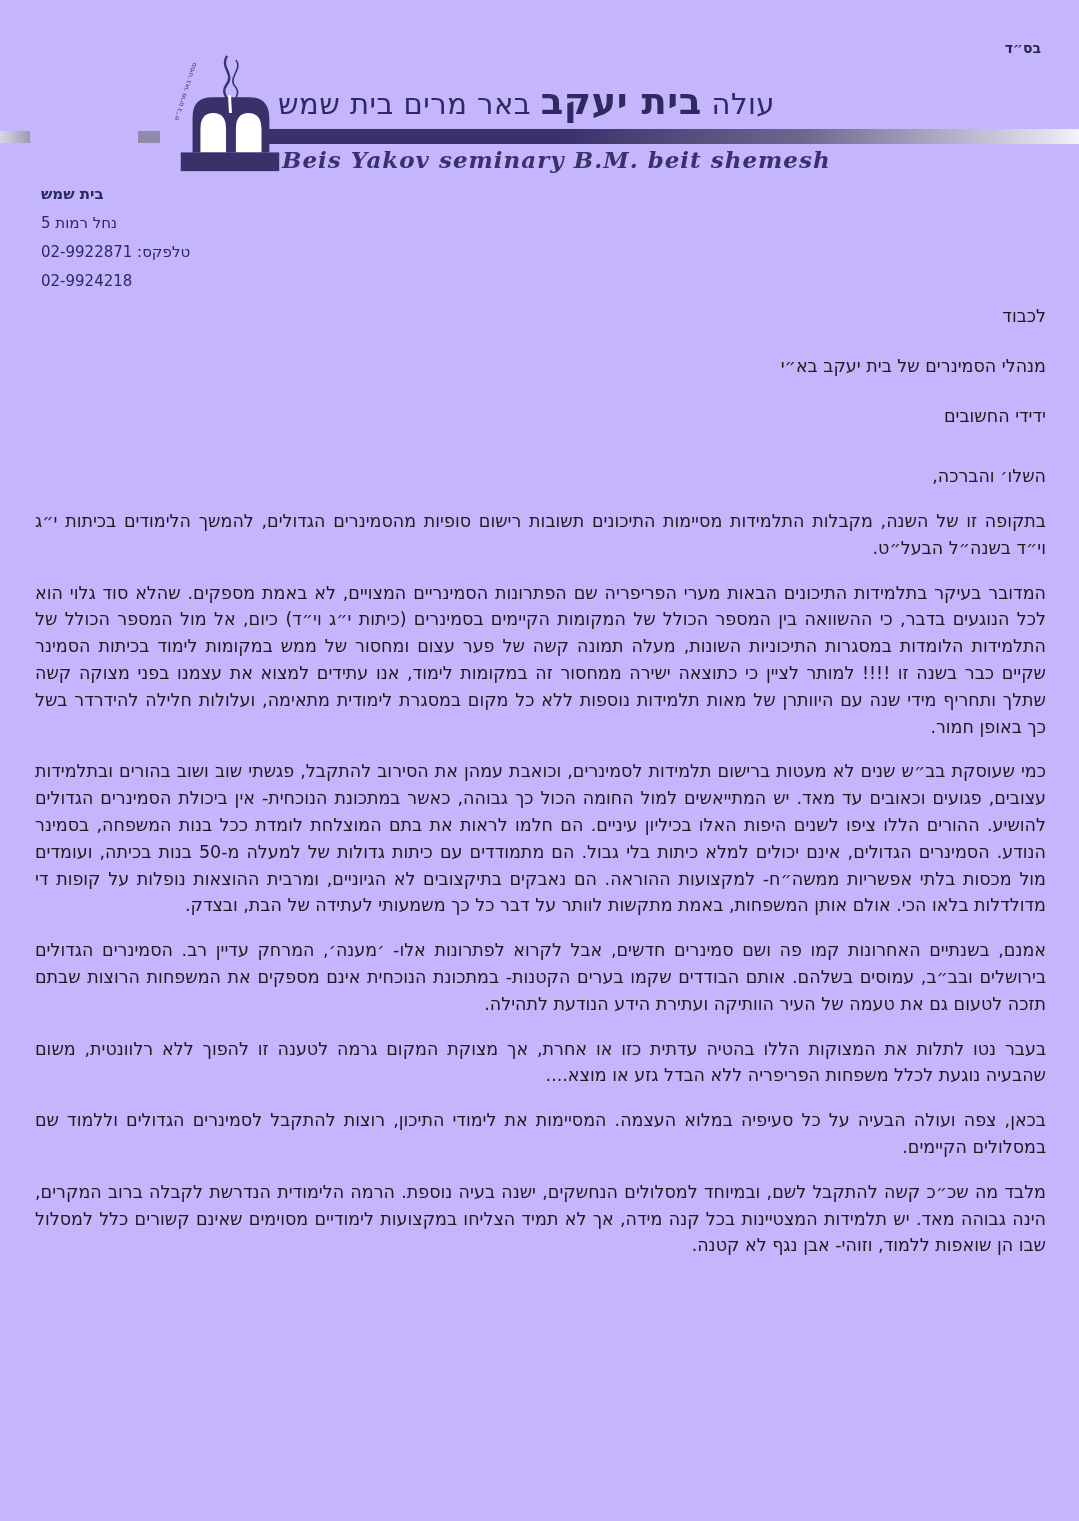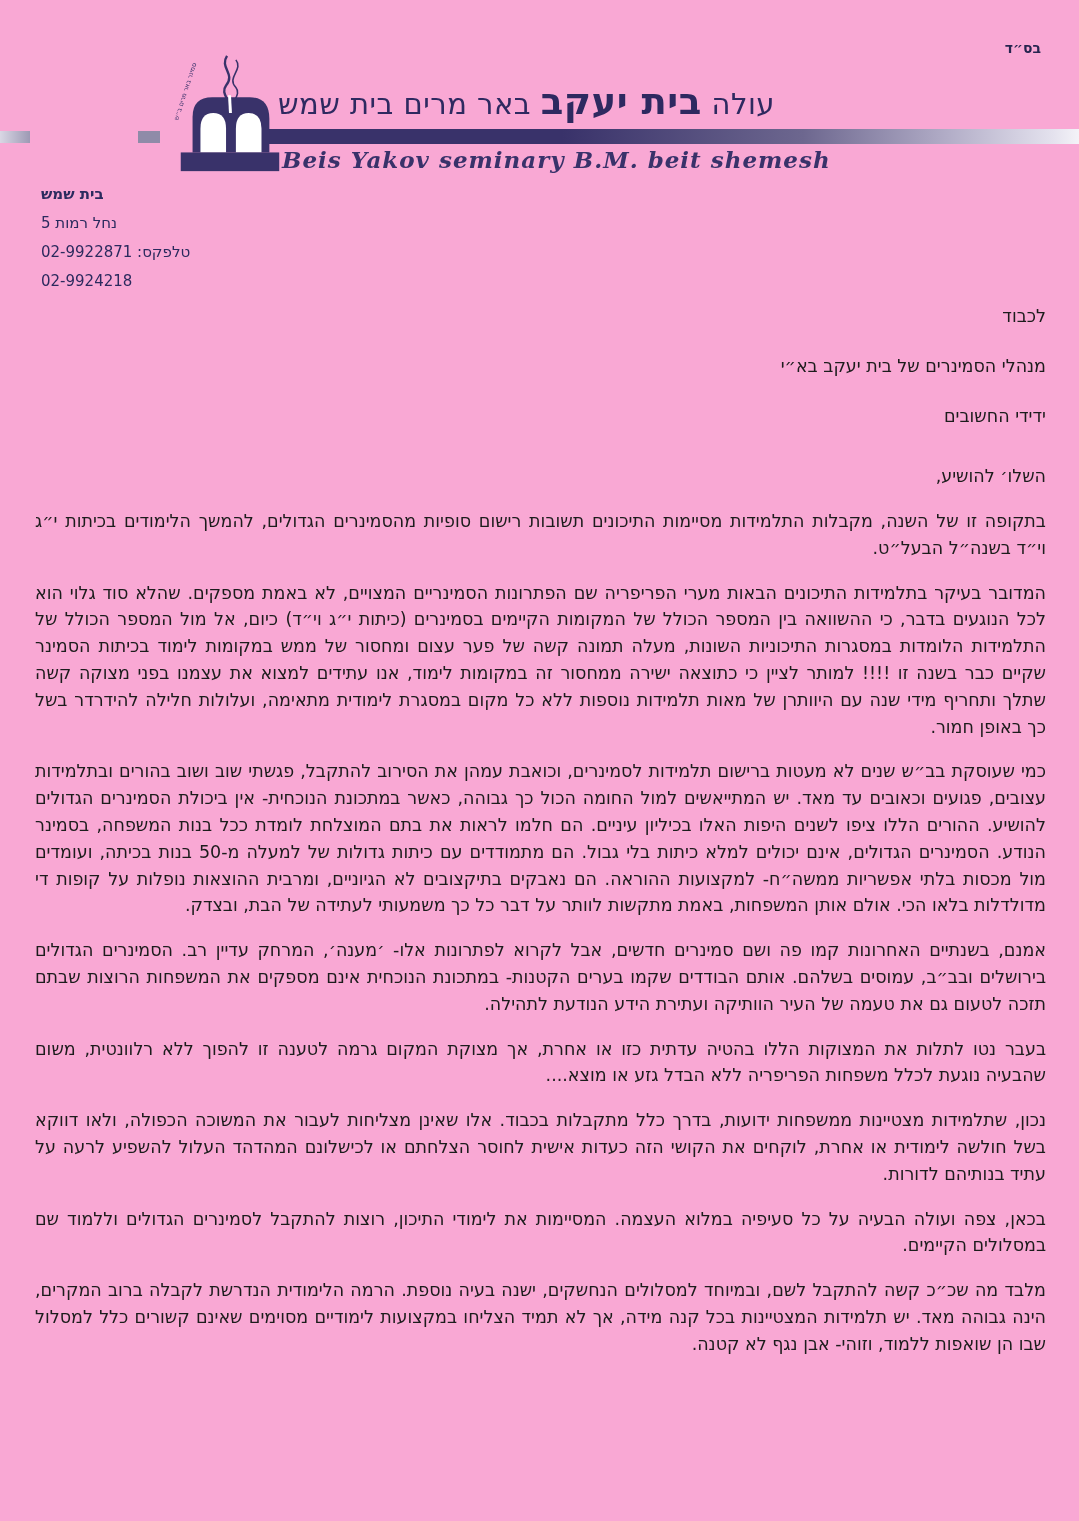--- a/index.html
+++ b/index.html
@@ -1,20 +1,20 @@
 <!DOCTYPE html>
 <html lang="he"><head>
 <meta charset="utf-8">
 <style>
   html,body{margin:0;padding:0;background:#ffffff;}
   body{
     width:1079px;height:1521px;position:relative;overflow:hidden;
     font-family:"DejaVu Sans",sans-serif;color:#1c1c1c;
   }
-  .page{position:absolute;inset:0;background:#f9a8d4;}
+  .page{position:absolute;inset:0;background:#c4b5fd;}
 
   
   .bsd{position:absolute;top:40px;right:38px;font-size:14px;color:#26254f;
        font-weight:600;direction:rtl;}
   .logo{position:absolute;left:160px;top:52px;width:138px;height:128px;z-index:3;}
   .title{position:absolute;left:278px;top:80px;direction:rtl;white-space:nowrap;
          color:#2e2960;font-size:29px;letter-spacing:.5px;}
   .title b{font-size:37px;font-weight:bold;}
   .bar-main{position:absolute;left:218px;right:0;top:129px;height:15px;z-index:1;
     background:linear-gradient(to right,#39326a 0%,#39326a 40%,#6d678f 68%,#b3aec8 85%,#e4e2ee 97%,#f4f3f8 100%);}
@@ -84,25 +84,24 @@
     <div class="c-line">נחל רמות 5</div>
     <div class="c-line">טלפקס: 02-9922871</div>
     <div class="c-line">02-9924218</div>
   </div>
 
   <div class="letter">
     <p class="recipient-line">לכבוד</p>
     <p class="recipient-line">מנהלי הסמינרים של בית יעקב בא״י</p>
     <p class="recipient-line">ידידי החשובים</p>
 
-    <p class="greeting">השלו׳ להושיע,</p>
+    <p class="greeting">השלו׳ והברכה,</p>
 
     <p class="body-par">בתקופה זו של השנה, מקבלות התלמידות מסיימות התיכונים תשובות רישום סופיות מהסמינרים הגדולים, להמשך הלימודים בכיתות י״ג וי״ד בשנה״ל הבעל״ט.</p>
     <p class="body-par">המדובר בעיקר בתלמידות התיכונים הבאות מערי הפריפריה שם הפתרונות הסמינריים המצויים, לא באמת מספקים. שהלא סוד גלוי הוא לכל הנוגעים בדבר, כי ההשוואה בין המספר הכולל של המקומות הקיימים בסמינרים (כיתות י״ג וי״ד) כיום, אל מול המספר הכולל של התלמידות הלומדות במסגרות התיכוניות השונות, מעלה תמונה קשה של פער עצום ומחסור של ממש במקומות לימוד בכיתות הסמינר שקיים כבר בשנה זו !!!! למותר לציין כי כתוצאה ישירה ממחסור זה במקומות לימוד, אנו עתידים למצוא את עצמנו בפני מצוקה קשה שתלך ותחריף מידי שנה עם היוותרן של מאות תלמידות נוספות ללא כל מקום במסגרת לימודית מתאימה, ועלולות חלילה להידרדר בשל כך באופן חמור.</p>
     <p class="body-par">כמי שעוסקת בב״ש שנים לא מעטות ברישום תלמידות לסמינרים, וכואבת עמהן את הסירוב להתקבל, פגשתי שוב ושוב בהורים ובתלמידות עצובים, פגועים וכאובים עד מאד. יש המתייאשים למול החומה הכול כך גבוהה, כאשר במתכונת הנוכחית- אין ביכולת הסמינרים הגדולים להושיע. ההורים הללו ציפו לשנים היפות האלו בכיליון עיניים. הם חלמו לראות את בתם המוצלחת לומדת ככל בנות המשפחה, בסמינר הנודע. הסמינרים הגדולים, אינם יכולים למלא כיתות בלי גבול. הם מתמודדים עם כיתות גדולות של למעלה מ-50 בנות בכיתה, ועומדים מול מכסות בלתי אפשריות ממשה״ח- למקצועות ההוראה. הם נאבקים בתיקצובים לא הגיוניים, ומרבית ההוצאות נופלות על קופות די מדולדלות בלאו הכי. אולם אותן המשפחות, באמת מתקשות לוותר על דבר כל כך משמעותי לעתידה של הבת, ובצדק.</p>
     <p class="body-par">אמנם, בשנתיים האחרונות קמו פה ושם סמינרים חדשים, אבל לקרוא לפתרונות אלו- ׳מענה׳, המרחק עדיין רב. הסמינרים הגדולים בירושלים ובב״ב, עמוסים בשלהם. אותם הבודדים שקמו בערים הקטנות- במתכונת הנוכחית אינם מספקים את המשפחות הרוצות שבתם תזכה לטעום גם את טעמה של העיר הוותיקה ועתירת הידע הנודעת לתהילה.</p>
     <p class="body-par">בעבר נטו לתלות את המצוקות הללו בהטיה עדתית כזו או אחרת, אך מצוקת המקום גרמה לטענה זו להפוך ללא רלוונטית, משום שהבעיה נוגעת לכלל משפחות הפריפריה ללא הבדל גזע או מוצא....</p>
-    <p class="body-par">נכון, שתלמידות מצטיינות ממשפחות ידועות, בדרך כלל מתקבלות בכבוד. אלו שאינן מצליחות לעבור את המשוכה הכפולה, ולאו דווקא בשל חולשה לימודית או אחרת, לוקחים את הקושי הזה כעדות אישית לחוסר הצלחתם או לכישלונם המהדהד העלול להשפיע לרעה על עתיד בנותיהם לדורות.</p>
     <p class="body-par">בכאן, צפה ועולה הבעיה על כל סעיפיה במלוא העצמה. המסיימות את לימודי התיכון, רוצות להתקבל לסמינרים הגדולים וללמוד שם במסלולים הקיימים.</p>
     <p class="body-par">מלבד מה שכ״כ קשה להתקבל לשם, ובמיוחד למסלולים הנחשקים, ישנה בעיה נוספת. הרמה הלימודית הנדרשת לקבלה ברוב המקרים, הינה גבוהה מאד. יש תלמידות המצטיינות בכל קנה מידה, אך לא תמיד הצליחו במקצועות לימודיים מסוימים שאינם קשורים כלל למסלול שבו הן שואפות ללמוד, וזוהי- אבן נגף לא קטנה.</p>
   </div>
 
 </div>
 
 </body></html>

